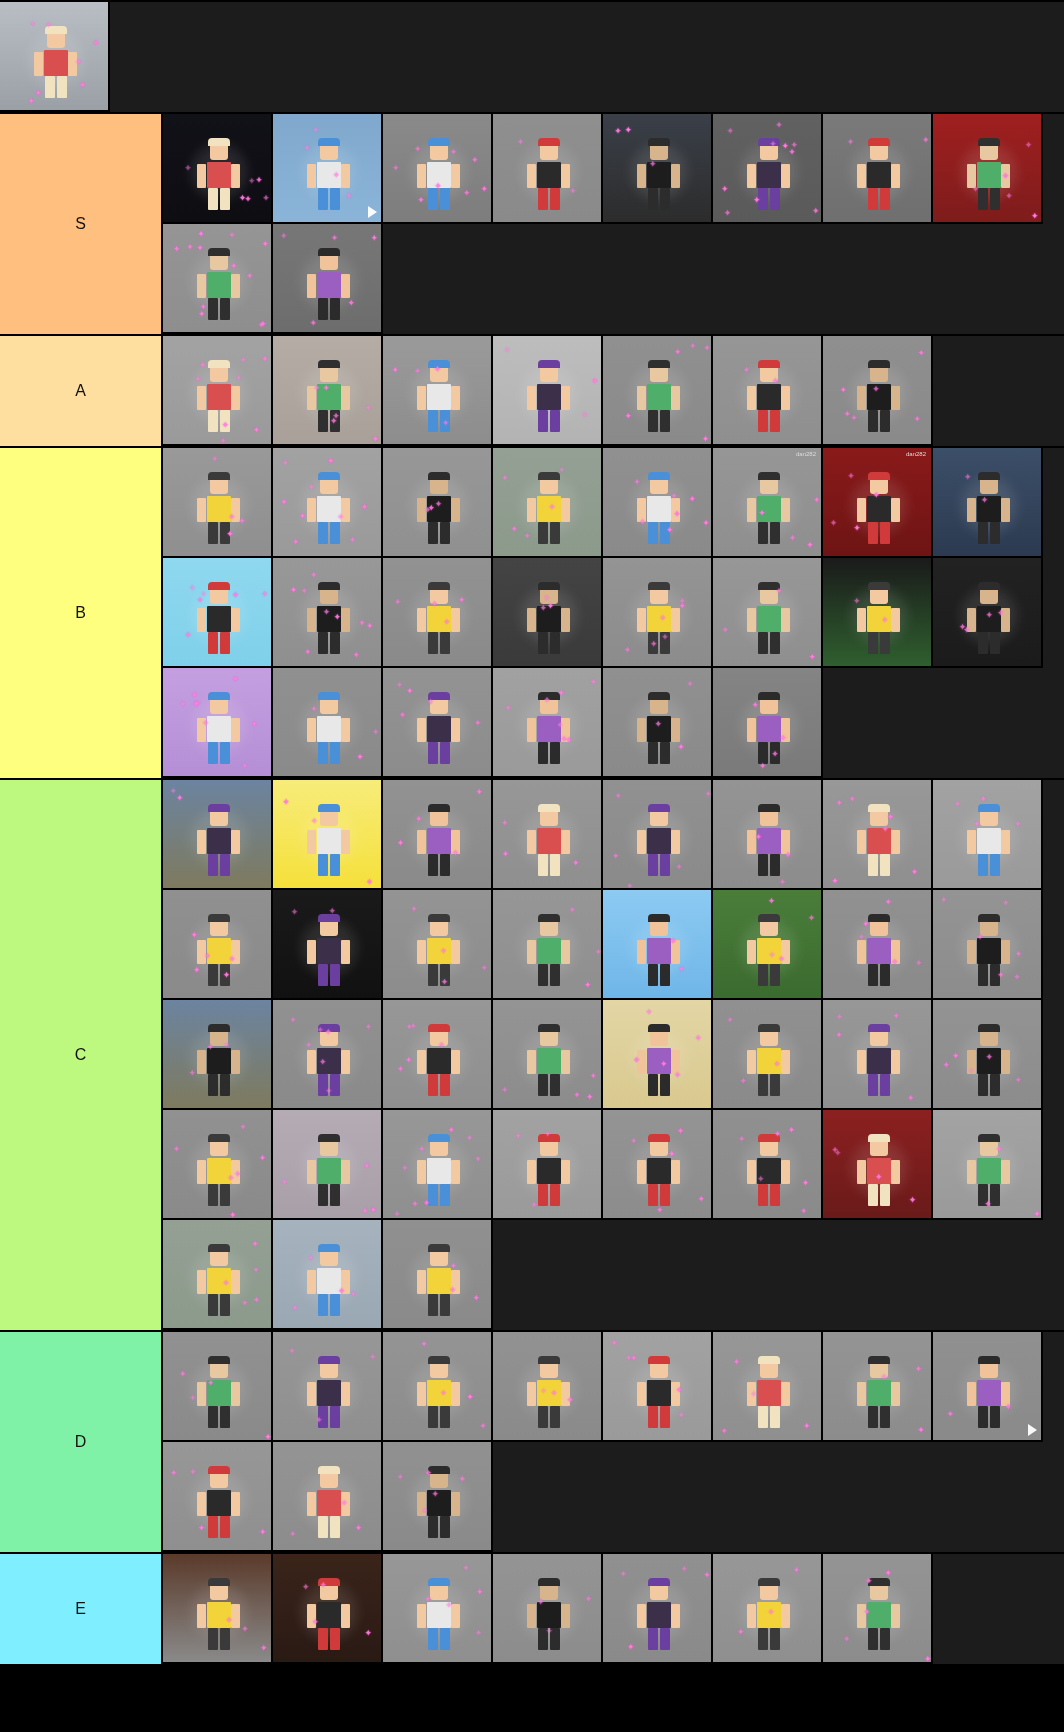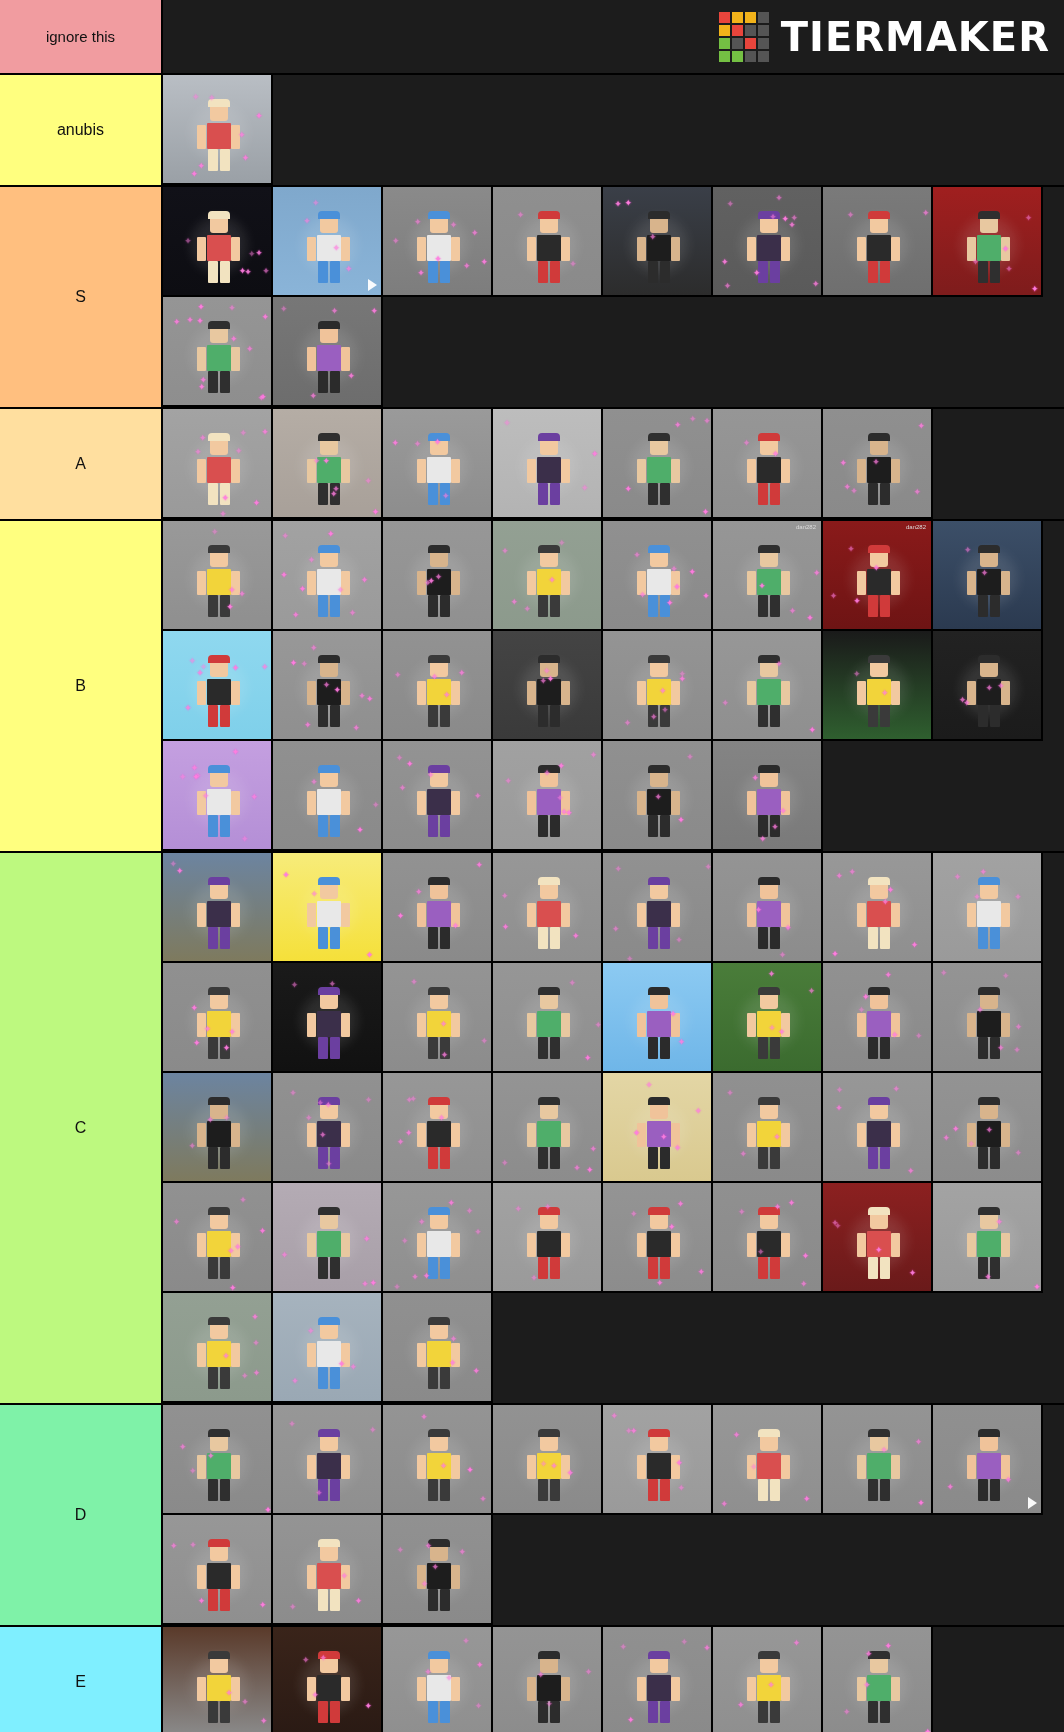--- a/index.html
+++ b/index.html
@@ -132,48 +132,23 @@
     right: 5px;
     font-size: 6px;
     color: #dcdcdc;
   }
 </style>
 </head>
 <body>
 
 <div class="page">
 
-  <div class="header">
-    <div class="header-label">ignore this</div>
-    <div class="header-brand">
-      <div class="brand-grid">
-          <i style="background: rgb(232, 69, 60);"></i>
-          <i style="background: rgb(242, 179, 26);"></i>
-          <i style="background: rgb(242, 179, 26);"></i>
-          <i style="background: rgb(85, 85, 85);"></i>
-          <i style="background: rgb(242, 179, 26);"></i>
-          <i style="background: rgb(232, 69, 60);"></i>
-          <i style="background: rgb(85, 85, 85);"></i>
-          <i style="background: rgb(85, 85, 85);"></i>
-          <i style="background: rgb(116, 192, 67);"></i>
-          <i style="background: rgb(85, 85, 85);"></i>
-          <i style="background: rgb(232, 69, 60);"></i>
-          <i style="background: rgb(85, 85, 85);"></i>
-          <i style="background: rgb(116, 192, 67);"></i>
-          <i style="background: rgb(116, 192, 67);"></i>
-          <i style="background: rgb(85, 85, 85);"></i>
-          <i style="background: rgb(85, 85, 85);"></i>
-        </div>
-      <div class="brand-text">TIERMAKER</div>
-    </div>
-  </div>
 
   <div id="tier-rows">
       <div class="tier-row">
-        <div class="tier-label" style="background: rgb(255, 255, 127);">anubis</div>
         <div class="tier-items">
           <div class="cell">
             <div class="bg" style="background: linear-gradient(rgb(185, 190, 196) 0%, rgb(154, 160, 166) 100%);"></div>
             <div class="glow" style="left: 28px; top: 30px; width: 56px; height: 56px; background: rgba(255, 255, 255, 0.1);"></div>
             <div class="fig torso" style="left: 44px; top: 48px; width: 24px; height: 26px; background: rgb(217, 79, 79);"></div>
             <div class="fig head" style="left: 47px; top: 28px; width: 18px; height: 18px; background: rgb(242, 201, 160);"></div>
             <div class="fig" style="left: 45px; top: 24px; width: 22px; height: 8px; border-radius: 4px 4px 0px 0px; background: rgb(242, 227, 192);"></div>
             <div class="fig arm" style="left: 34px; top: 50px; width: 9px; height: 24px; background: rgb(242, 201, 160);"></div>
             <div class="fig arm" style="left: 68px; top: 50px; width: 9px; height: 24px; background: rgb(242, 201, 160);"></div>
             <div class="fig leg" style="left: 45px; top: 74px; width: 10px; height: 22px; background: rgb(242, 227, 192);"></div>

